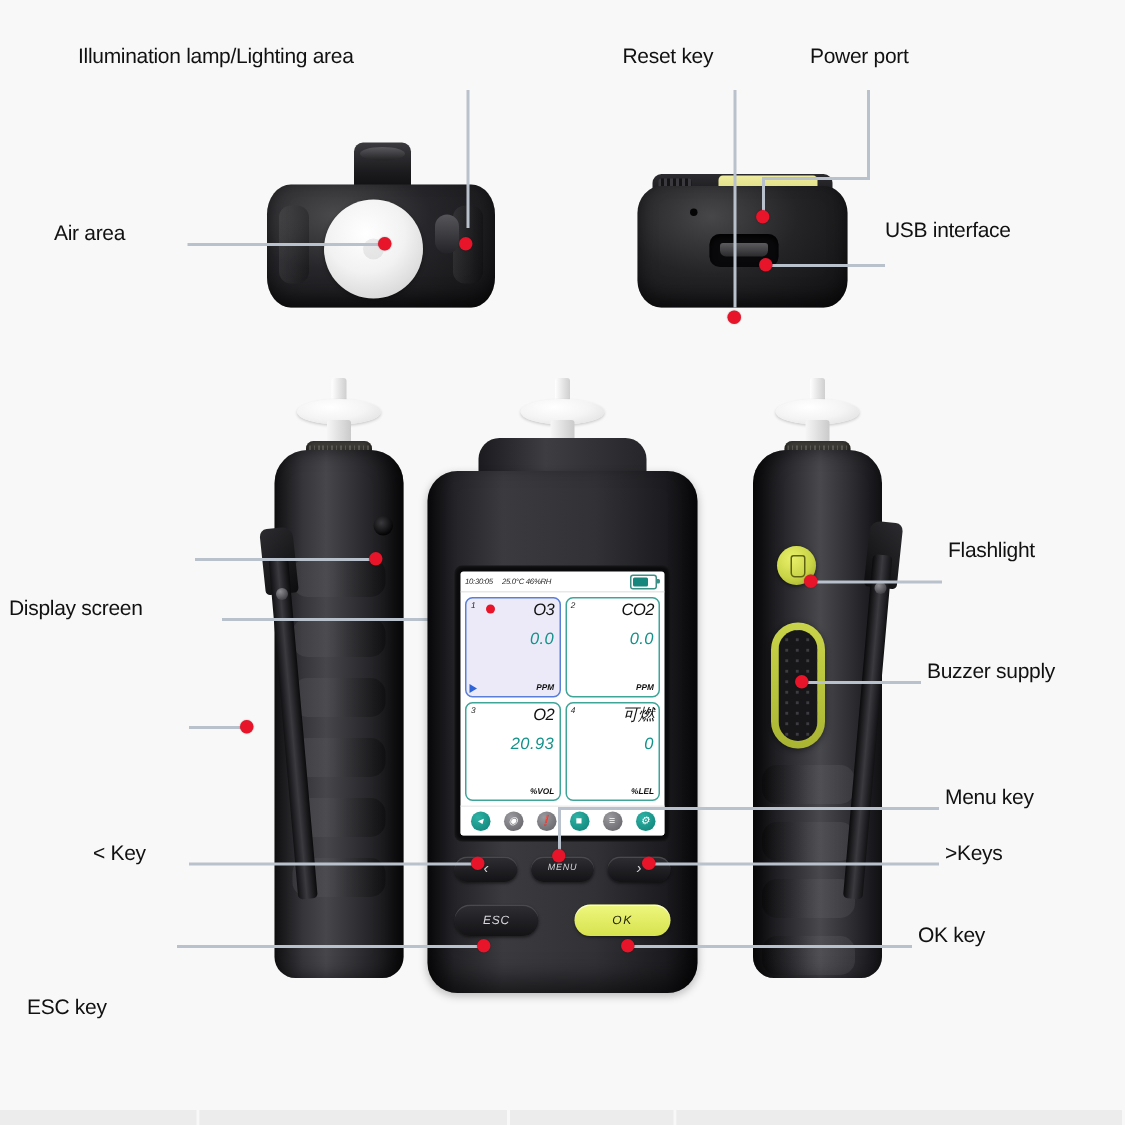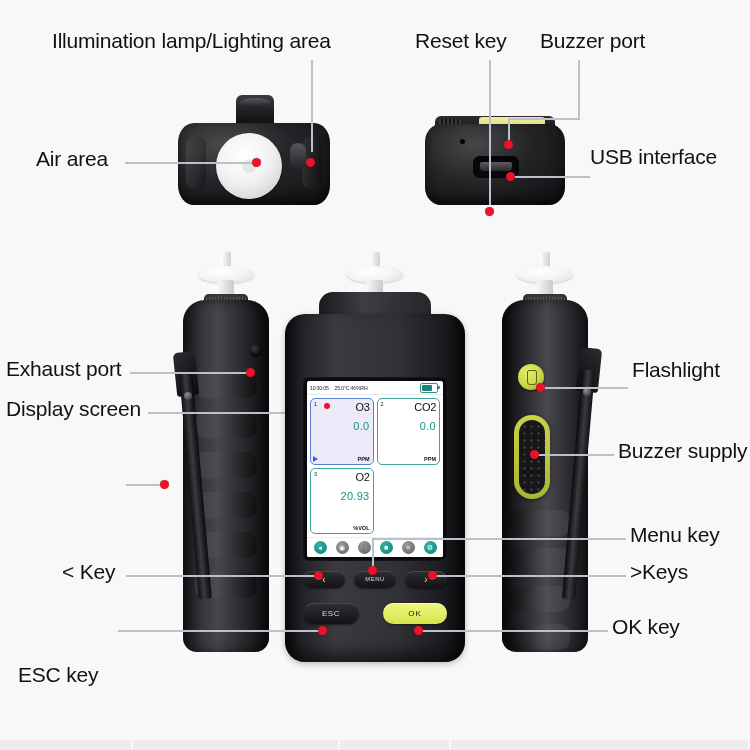--- a/index.html
+++ b/index.html
@@ -16,21 +16,21 @@
     height: 750px;
     background: #f8f8f8;
     overflow: hidden;
   }
 
   
   .label {
     position: absolute;
     font-family: "Liberation Sans", sans-serif;
     color: #111111;
-    font-size: 21px;
+    font-size: 14px;
     line-height: 1.05;
     white-space: nowrap;
     letter-spacing: -0.2px;
   }
 
   
   .lead {
     position: absolute;
     background: #b9c2cc;
   }
@@ -147,21 +147,21 @@
   }
   #dev-topright .resethole {
     position: absolute;
     left: 35px; top: 29px;
     width: 5px; height: 5px;
     border-radius: 50%;
     background: #050506;
   }
 
   
-  .tall { position: absolute; }
+  .tall { position: absolute; font-style: italic; }
 
   
   .cap { position: absolute; width: 60px; }
   .cap .stem-top {
     position:absolute; left: 25px; top: 0; width: 10px; height: 16px;
     border-radius: 2px;
     background: linear-gradient(90deg,#ffffff,#e4e4e4 55%,#cfcfcf);
   }
   .cap .disc {
     position:absolute; left: 2px; top: 14px; width: 56px; height: 17px;
@@ -498,21 +498,21 @@
     <div class="grill"></div>
     <div class="body"></div>
     <div class="resethole"></div>
     <div class="usb"></div>
   </div>
 
   <div class="label" style="left:415px; top:30px;">Reset key</div>
   <div class="lead v" style="left:489px; top:60px; height:145px;"></div>
   <div class="dot" style="left:485px; top:207px;"></div>
 
-  <div class="label" style="left:540px; top:30px;">Buzzer port</div>
+  <div class="label" style="left:540px; top:30px;">Power port</div>
   <div class="lead v" style="left:578px; top:60px; height:59px;"></div>
   <div class="lead h" style="left:508px; top:118px; width:72px;"></div>
   <div class="lead v" style="left:508px; top:118px; height:26px;"></div>
   <div class="dot" style="left:504px; top:140px;"></div>
 
   <div class="label" style="left:590px; top:146px;">USB interface</div>
   <div class="lead h" style="left:512px; top:176px; width:78px;"></div>
   <div class="dot" style="left:506px; top:172px;"></div>
 
   <div id="dev-left" class="tall">
@@ -530,21 +530,20 @@
     <div class="seg" style="top:280px;"></div>
     <div class="seg" style="top:320px;"></div>
     <div class="exhaust"></div>
     <div class="clamp">
       <div class="head"></div>
       <div class="arm"></div>
       <div class="rivet"></div>
     </div>
   </div>
 
-  <div class="label" style="left:6px; top:358px;">Exhaust port</div>
   <div class="lead h" style="left:130px; top:372px; width:120px;"></div>
   <div class="dot" style="left:246px; top:368px;"></div>
 
   <div class="label" style="left:6px; top:398px;">Display screen</div>
   <div class="lead h" style="left:148px; top:412px; width:162px;"></div>
   <div class="dot" style="left:306px; top:408px;"></div>
 
   <div class="lead h" style="left:126px; top:484px; width:40px;"></div>
   <div class="dot" style="left:160px; top:480px;"></div>
 
@@ -586,20 +585,26 @@
             <span class="unit">PPM</span>
           </div>
 
           <div class="cell">
             <span class="idx">3</span>
             <div class="gas">O2</div>
             <div class="val">20.93</div>
             <span class="unit">%VOL</span>
           </div>
 
+          <div class="cell">
+            <span class="idx">4</span>
+            <div class="gas">可燃</div>
+            <div class="val">0</div>
+            <span class="unit">%LEL</span>
+          </div>
 
         </div>
 
         <div class="iconbar">
           <span class="sicon on">◂</span>
           <span class="sicon off">◉</span>
           <span class="sicon off">❗</span>
           <span class="sicon on">■</span>
           <span class="sicon off">≡</span>
           <span class="sicon on">⚙</span>

